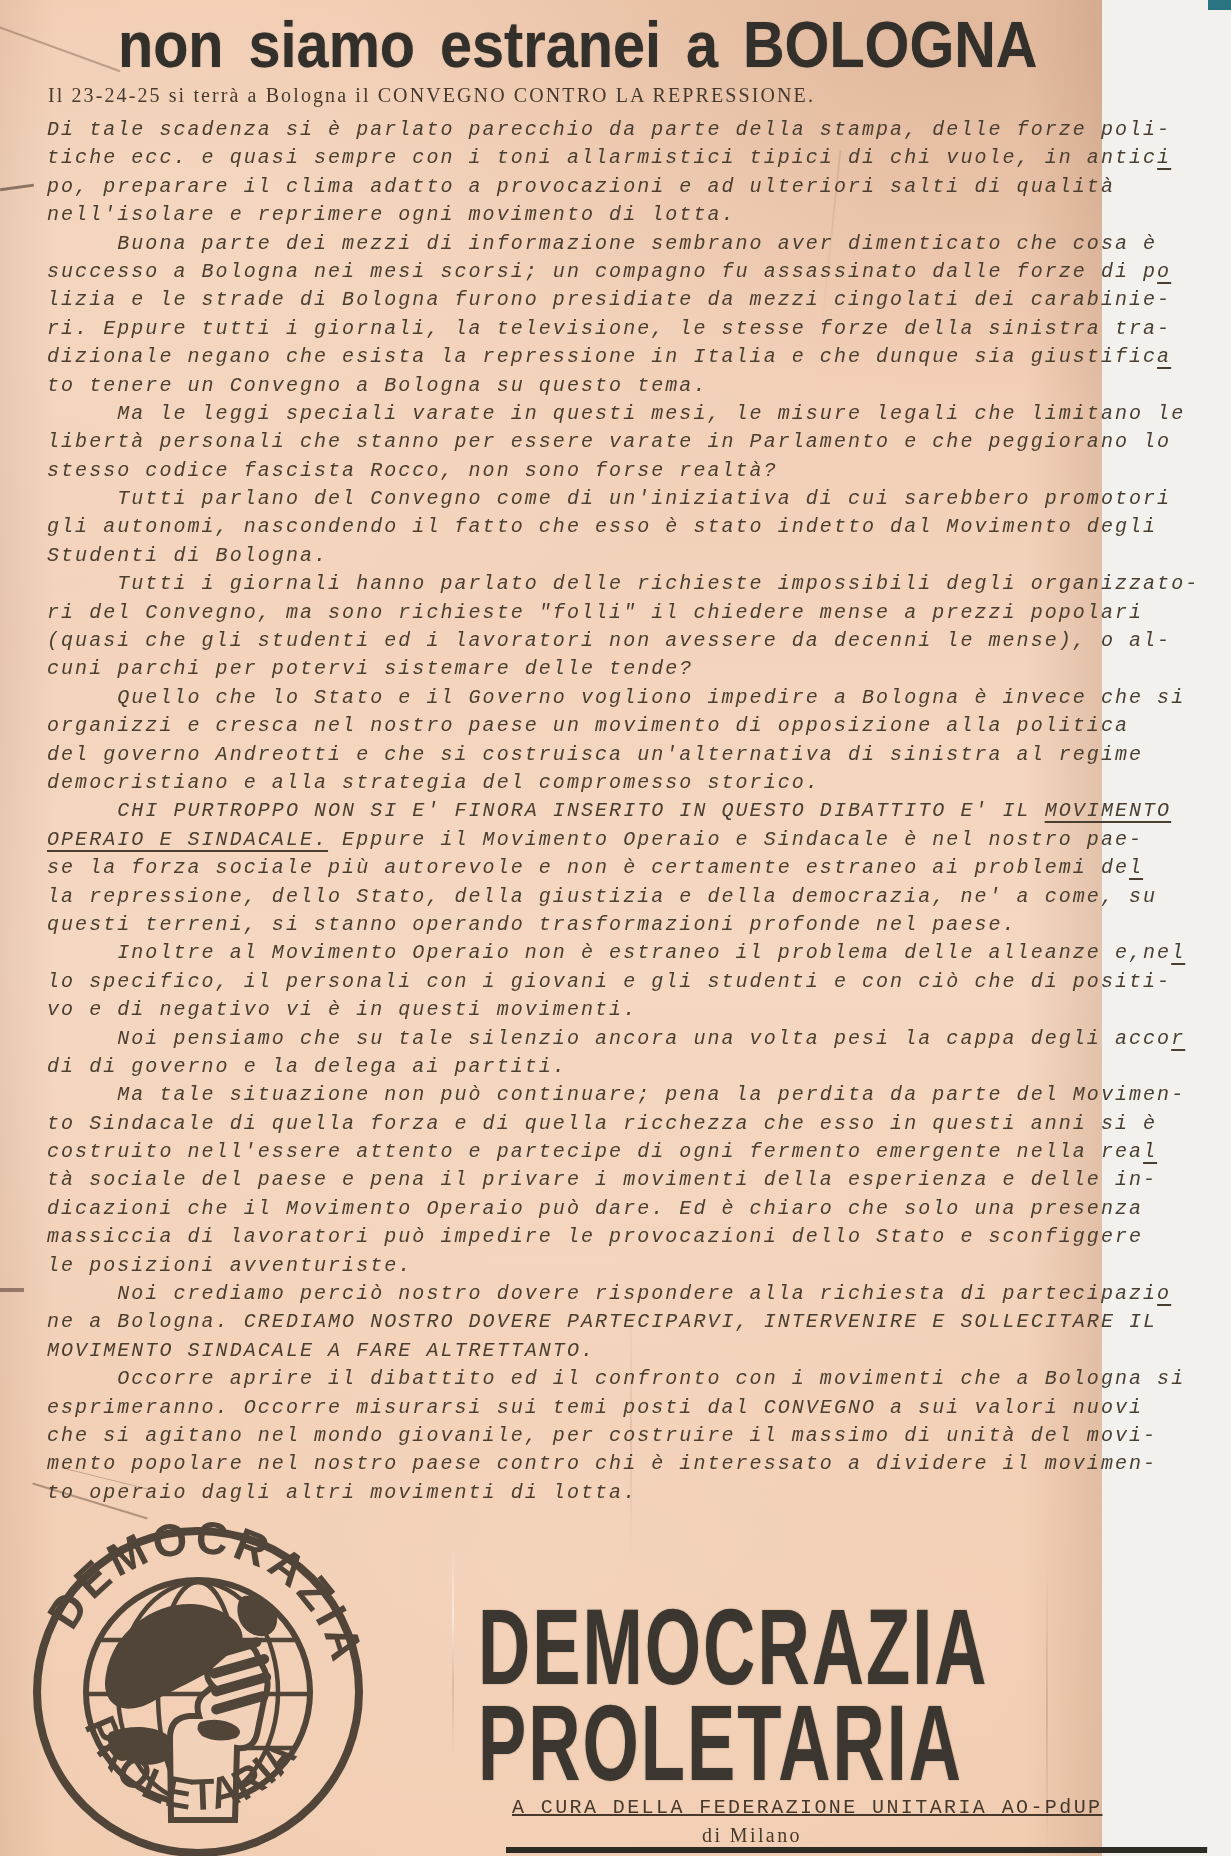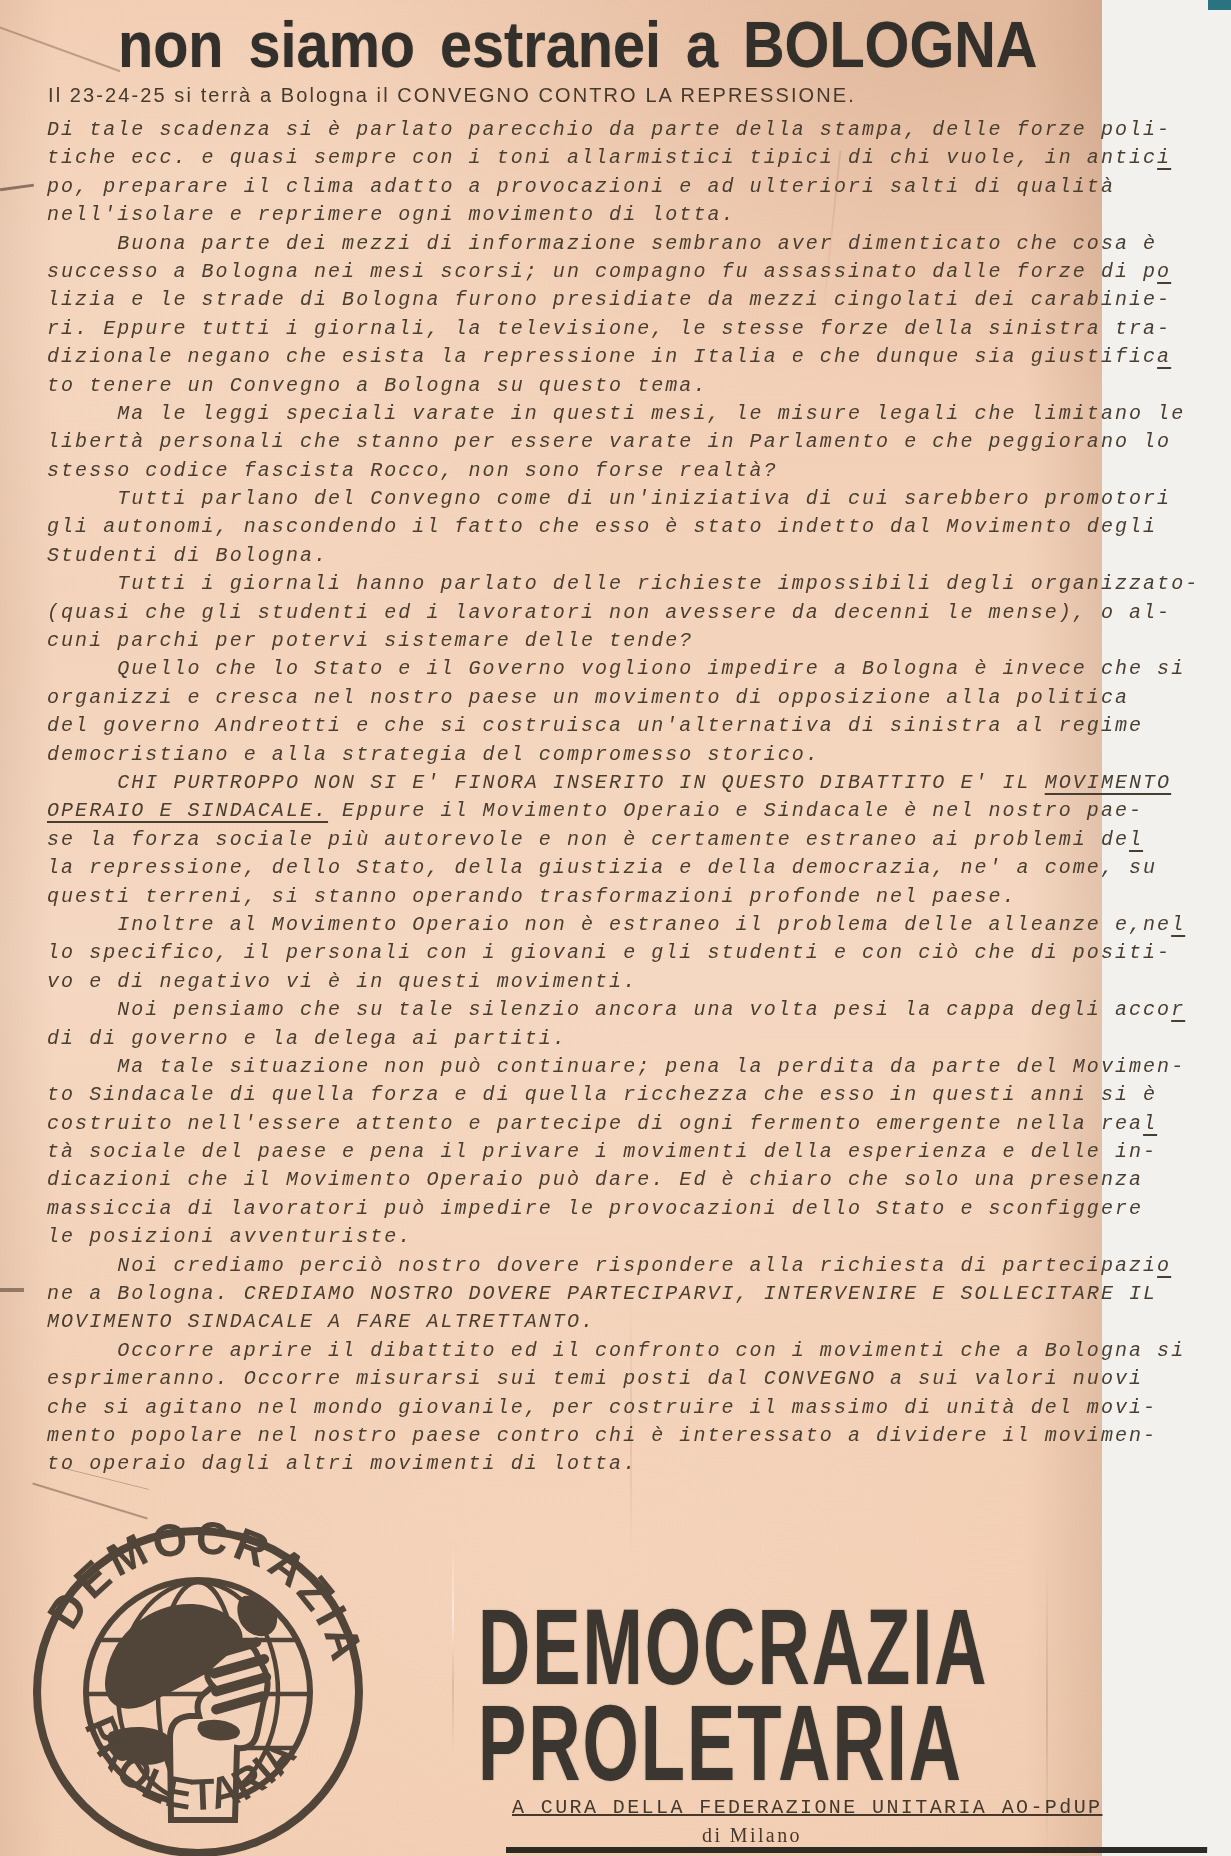--- a/index.html
+++ b/index.html
@@ -34,21 +34,21 @@
   
   #headline{
     position:absolute;left:118px;top:12px;
     font-weight:bold;font-size:64px;line-height:1.05;color:#33302b;
     letter-spacing:0px;word-spacing:10px;white-space:nowrap;
     transform:scaleX(.9);transform-origin:0 0;
     text-shadow:0 0 1px rgba(51,48,43,.55);
   }
   #subtitle{
     position:absolute;left:48px;top:84px;
-    font-family:Liberation Sans, sans-serif;font-size:20px;letter-spacing:2.1px;
+    font-family:Liberation Serif, serif;font-size:20px;letter-spacing:2.1px;
     color:#453a2d;white-space:pre;
   }
 
   
   #body-text{
     position:absolute;left:47px;top:116px;
     font-family:"Liberation Mono",monospace;font-size:20px;letter-spacing:2.05px;
     color:#4a3e30;
     font-style:italic;
   }
@@ -112,20 +112,21 @@
         <div class="bline"><span>ri. Eppure tutti i giornali, la televisione, le stesse forze della sinistra tra-</span></div>
         <div class="bline"><span>dizionale negano che esista la repressione in Italia e che dunque sia giustific</span><span class="u">a</span></div>
         <div class="bline"><span>to tenere un Convegno a Bologna su questo tema.</span></div>
         <div class="bline"><span>     Ma le leggi speciali varate in questi mesi, le misure legali che limitano le</span></div>
         <div class="bline"><span>libertà personali che stanno per essere varate in Parlamento e che peggiorano lo</span></div>
         <div class="bline"><span>stesso codice fascista Rocco, non sono forse realtà?</span></div>
         <div class="bline"><span>     Tutti parlano del Convegno come di un'iniziativa di cui sarebbero promotori</span></div>
         <div class="bline"><span>gli autonomi, nascondendo il fatto che esso è stato indetto dal Movimento degli</span></div>
         <div class="bline"><span>Studenti di Bologna.</span></div>
         <div class="bline"><span>     Tutti i giornali hanno parlato delle richieste impossibili degli organizzato-</span></div>
+        <div class="bline"><span>ri del Convegno, ma sono richieste "folli" il chiedere mense a prezzi popolari</span></div>
         <div class="bline"><span>(quasi che gli studenti ed i lavoratori non avessere da decenni le mense), o al-</span></div>
         <div class="bline"><span>cuni parchi per potervi sistemare delle tende?</span></div>
         <div class="bline"><span>     Quello che lo Stato e il Governo vogliono impedire a Bologna è invece che si</span></div>
         <div class="bline"><span>organizzi e cresca nel nostro paese un movimento di opposizione alla politica</span></div>
         <div class="bline"><span>del governo Andreotti e che si costruisca un'alternativa di sinistra al regime</span></div>
         <div class="bline"><span>democristiano e alla strategia del compromesso storico.</span></div>
         <div class="bline"><span>     CHI PURTROPPO NON SI E' FINORA INSERITO IN QUESTO DIBATTITO E' IL </span><span class="u">MOVIMENTO</span></div>
         <div class="bline"><span class="u">OPERAIO E SINDACALE.</span><span> Eppure il Movimento Operaio e Sindacale è nel nostro pae-</span></div>
         <div class="bline"><span>se la forza sociale più autorevole e non è certamente estraneo ai problemi de</span><span class="u">l</span></div>
         <div class="bline"><span>la repressione, dello Stato, della giustizia e della democrazia, ne' a come, su</span></div>

